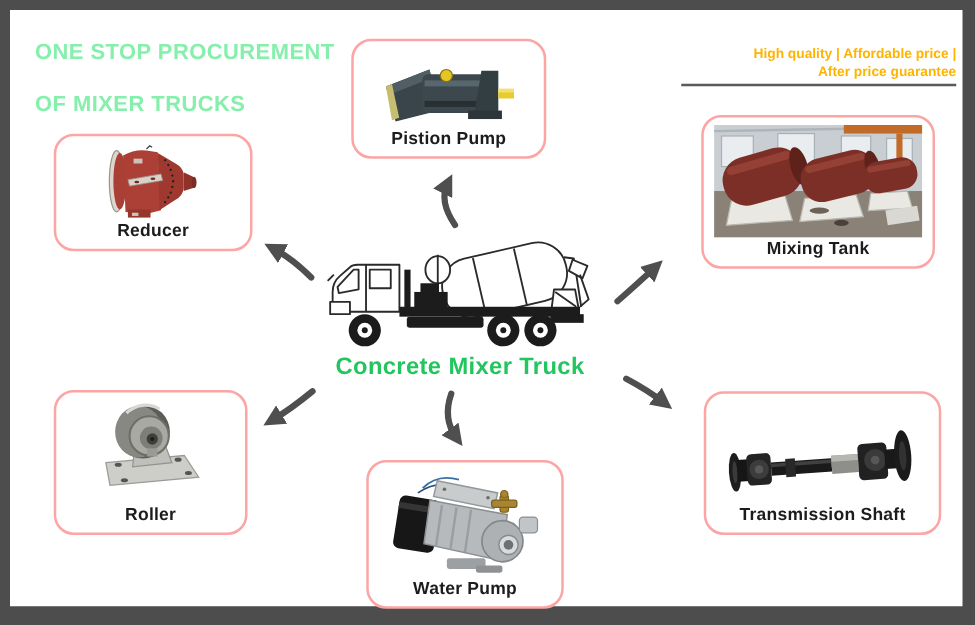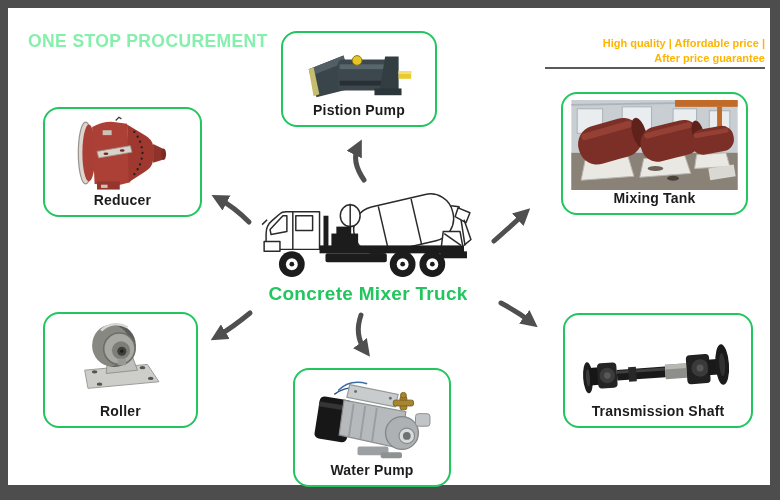--- a/index.html
+++ b/index.html
@@ -5,37 +5,38 @@
   html,body{margin:0;padding:0;}
   body{font-family:"Liberation Sans","DejaVu Sans",sans-serif;}
   #stage{position:relative;width:780px;height:500px;background:#4d4d4d;overflow:hidden;}
   #canvas{position:absolute;left:8px;top:8px;width:762px;height:477px;background:#ffffff;}
   .abs{position:absolute;}
   .title{left:28px;top:10px;font-size:17.5px;line-height:21px;font-weight:800;
          color:#86efac;letter-spacing:.4px;white-space:pre-line;}
   .tagline{left:535px;top:36px;width:230px;text-align:right;font-size:11px;line-height:15px;
            font-weight:800;color:#ffb400;}
   .tagline-rule{left:545px;top:67px;width:220px;height:2px;background:#5a5a5a;}
-  .card{position:absolute;background:#fff;border:2px solid #22c55e;border-radius:16px;
+  .card{position:absolute;background:#fff;border:2px solid #fca5a5;border-radius:16px;
         box-sizing:border-box;display:flex;flex-direction:column;align-items:center;
         justify-content:flex-end;padding:5px 6px 7px;}
   .card svg{display:block;}
   .card-label{font-weight:800;font-size:14px;color:#1c1c1c;letter-spacing:.2px;white-space:nowrap;}
   .center-label{left:248px;top:283px;width:240px;text-align:center;font-size:19px;
                 font-weight:800;color:#22c55e;letter-spacing:.3px;}
   .arrows{left:0;top:0;pointer-events:none;}
 </style>
 </head>
 <body>
 
 <div id="stage">
   <div id="canvas"></div>
 
   <div class="abs title">
     <div>ONE STOP PROCUREMENT</div>
+    <div>OF MIXER TRUCKS</div>
   </div>
 
   <div class="abs tagline">
     <div>High quality | Affordable price |</div>
     <div>After price guarantee</div>
   </div>
   <div class="abs tagline-rule"></div>
 
   <svg class="abs" style="left:256px;top:190px;" width="228" height="94" viewBox="0 0 230 95">
     <g stroke="#2a2a2a" stroke-width="1.5" fill="#ffffff" stroke-linejoin="round">
@@ -95,21 +96,21 @@
       <rect x="40" y="38" width="52" height="5" fill="#283034"></rect>
       <circle cx="58" cy="17" r="5" fill="#e5c426" stroke="#8a7415" stroke-width="1"></circle>
       <polygon points="87,13 101,13 101,50 81,50" fill="#333e43"></polygon>
       <rect x="76" y="46" width="28" height="7" fill="#2c363a"></rect>
       <rect x="101" y="28" width="13" height="8" fill="#e8cb30"></rect>
       <rect x="101" y="28" width="13" height="3" fill="#f4e070"></rect>
     </svg>
     <div class="card-label">Pistion Pump</div>
   </div>
 
-  <div class="card" style="left:43px;top:107px;width:159px;height:110px;">
+  <div class="card" style="left:43px;top:107px;width:159px;height:94px;">
     <svg width="128" height="94" viewBox="0 0 130 96">
       <ellipse cx="19" cy="48" rx="9" ry="38" fill="#ddd6cf" stroke="#9a948e" stroke-width="1.5"></ellipse>
       <ellipse cx="23" cy="48" rx="8" ry="35" fill="#a93f35"></ellipse>
       <path d="M27,16 Q42,8 56,10 L70,12 L74,84 L58,88 L30,86 Z" fill="#ad4036"></path>
       <path d="M70,13 L92,26 Q101,31 102,39 L102,57 Q101,66 92,71 L72,84 Z" fill="#9f392f"></path>
       <path d="M102,37 L115,43 L115,56 L102,60 Z" fill="#8f332a"></path>
       <ellipse cx="115" cy="49.5" rx="3" ry="7" fill="#7b2c24"></ellipse>
       <polygon points="33,46 74,39 76,47 35,54" fill="#d8d2c8" stroke="#9a948e" stroke-width="1"></polygon>
       <ellipse cx="44" cy="49" rx="3" ry="1.6" fill="#6e2a23"></ellipse>
       <ellipse cx="64" cy="45" rx="3" ry="1.6" fill="#6e2a23"></ellipse>

